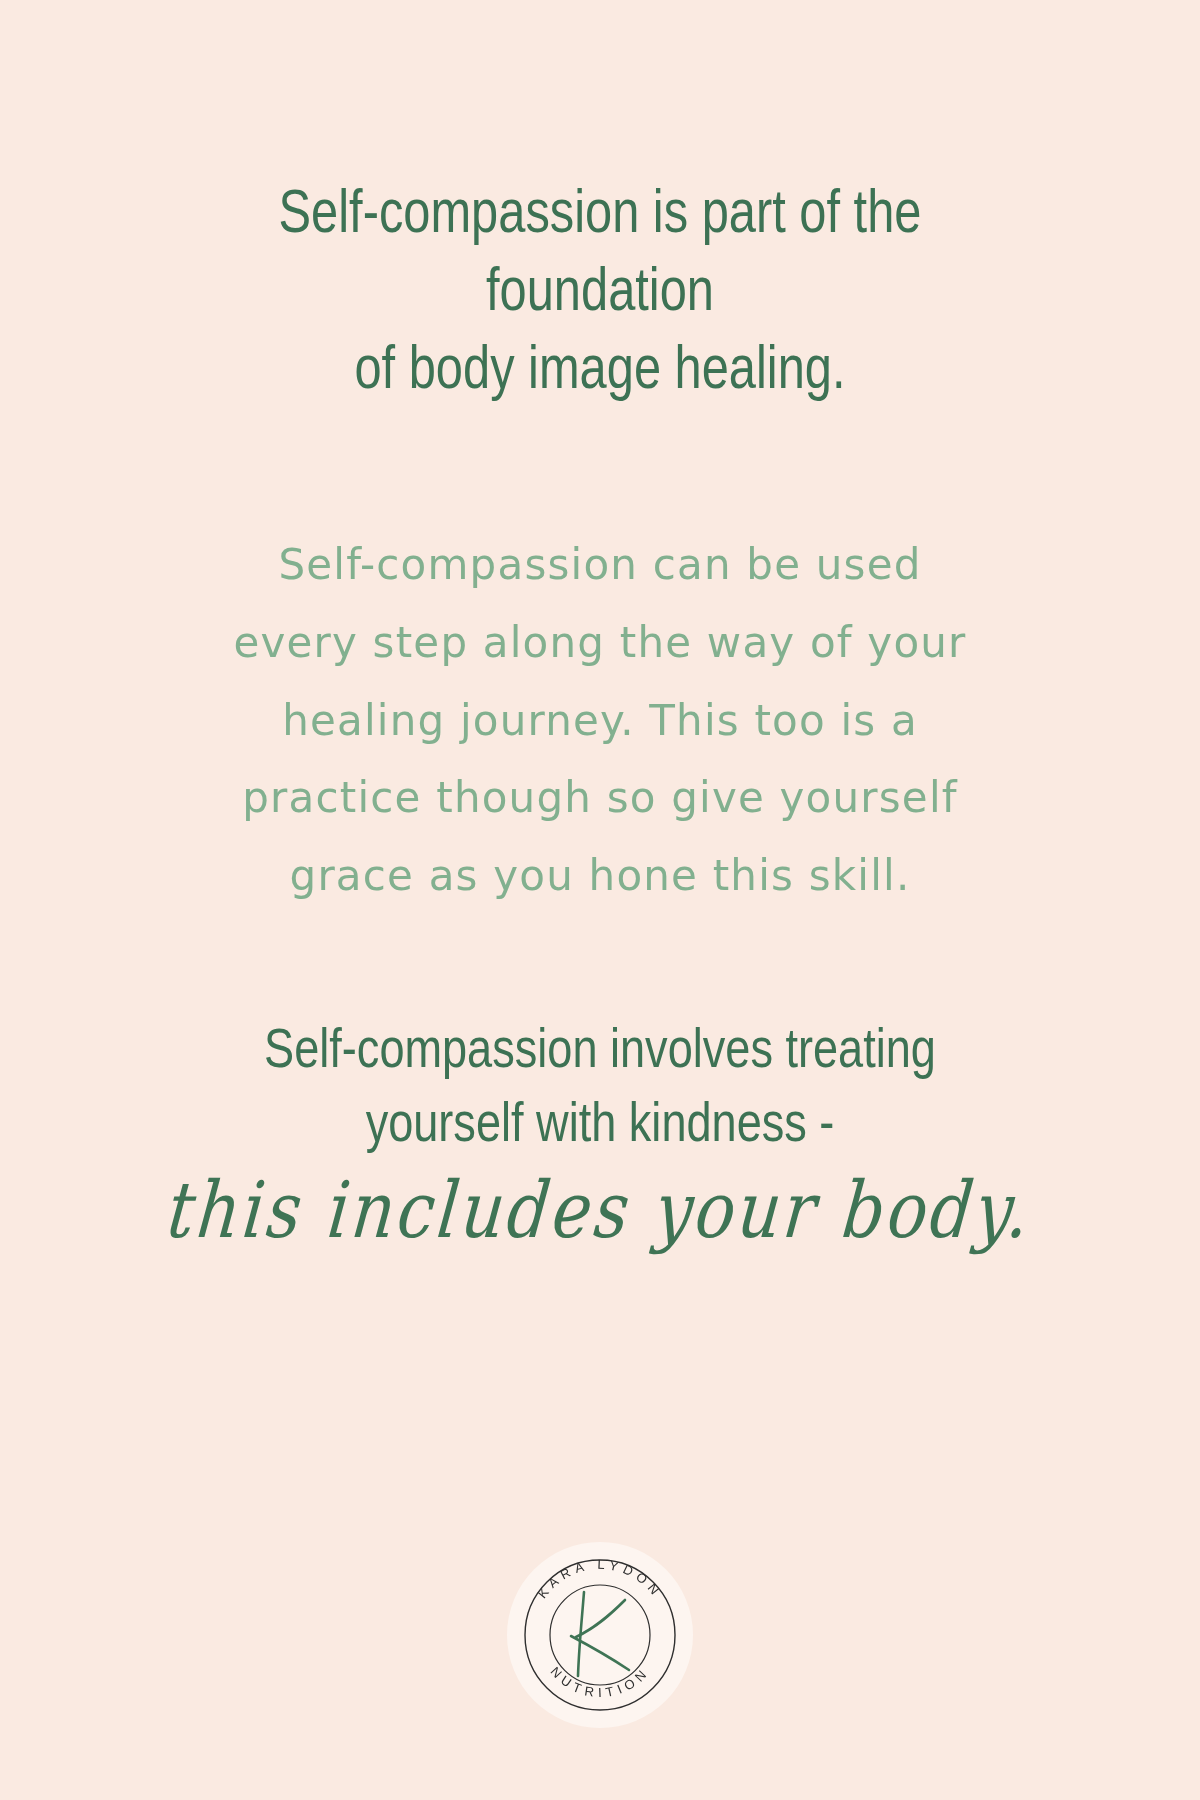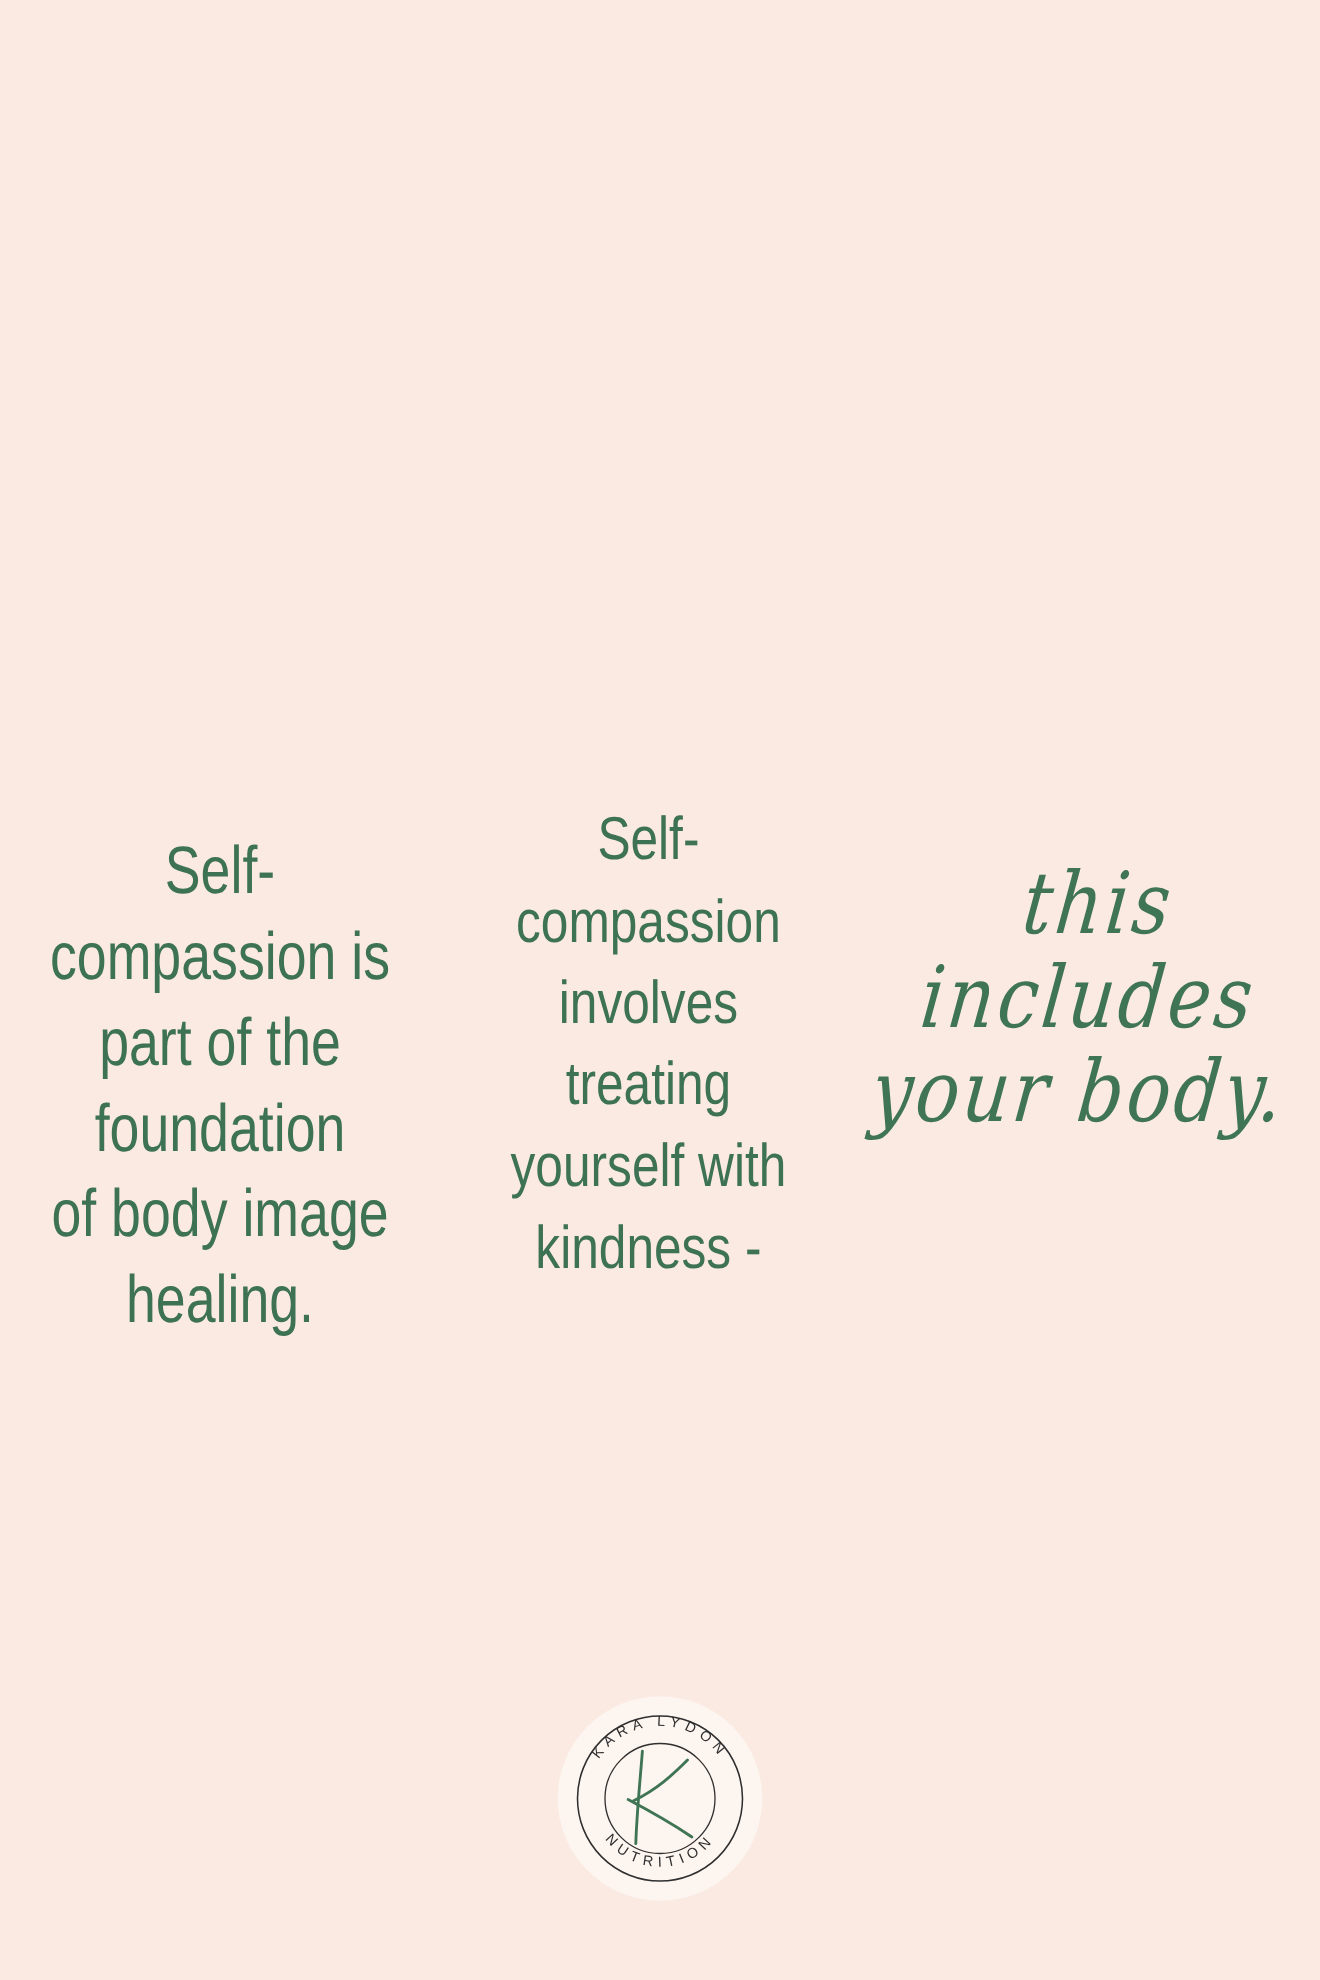--- a/index.html
+++ b/index.html
@@ -15,21 +15,21 @@
     position: relative;
   }
 
   .canvas {
     position: relative;
     width: 1200px;
     height: 1800px;
     background: #faeae1;
     box-sizing: border-box;
     display: flex;
-    flex-direction: row;
+    flex-direction: column;
     align-items: center;
   }
 
   
   .headline {
     margin-top: 172px;
     width: 950px;
     text-align: center;
     color: #3d7254;
     font-family: "Liberation Sans Narrow", "Liberation Sans", sans-serif;
@@ -103,20 +103,25 @@
   }
 </style>
 </head>
 <body>
 
 <div class="canvas">
 
   <div class="headline">Self-compassion is part of the foundation
 of body image healing.</div>
 
+  <div class="body-copy">Self-compassion can be used
+every step along the way of your
+healing journey. This too is a
+practice though so give yourself
+grace as you hone this skill.</div>
 
   <div class="subhead">Self-compassion involves treating
 yourself with kindness -</div>
 
   <div class="script-line">this includes your body.</div>
 
   <div class="logo-wrap">
     <svg viewBox="0 0 190 190" xmlns="http://www.w3.org/2000/svg">
       <defs>
         <path id="arcTop" d="M 29,95 A 66,66 0 0 1 161,95" fill="none"></path>

